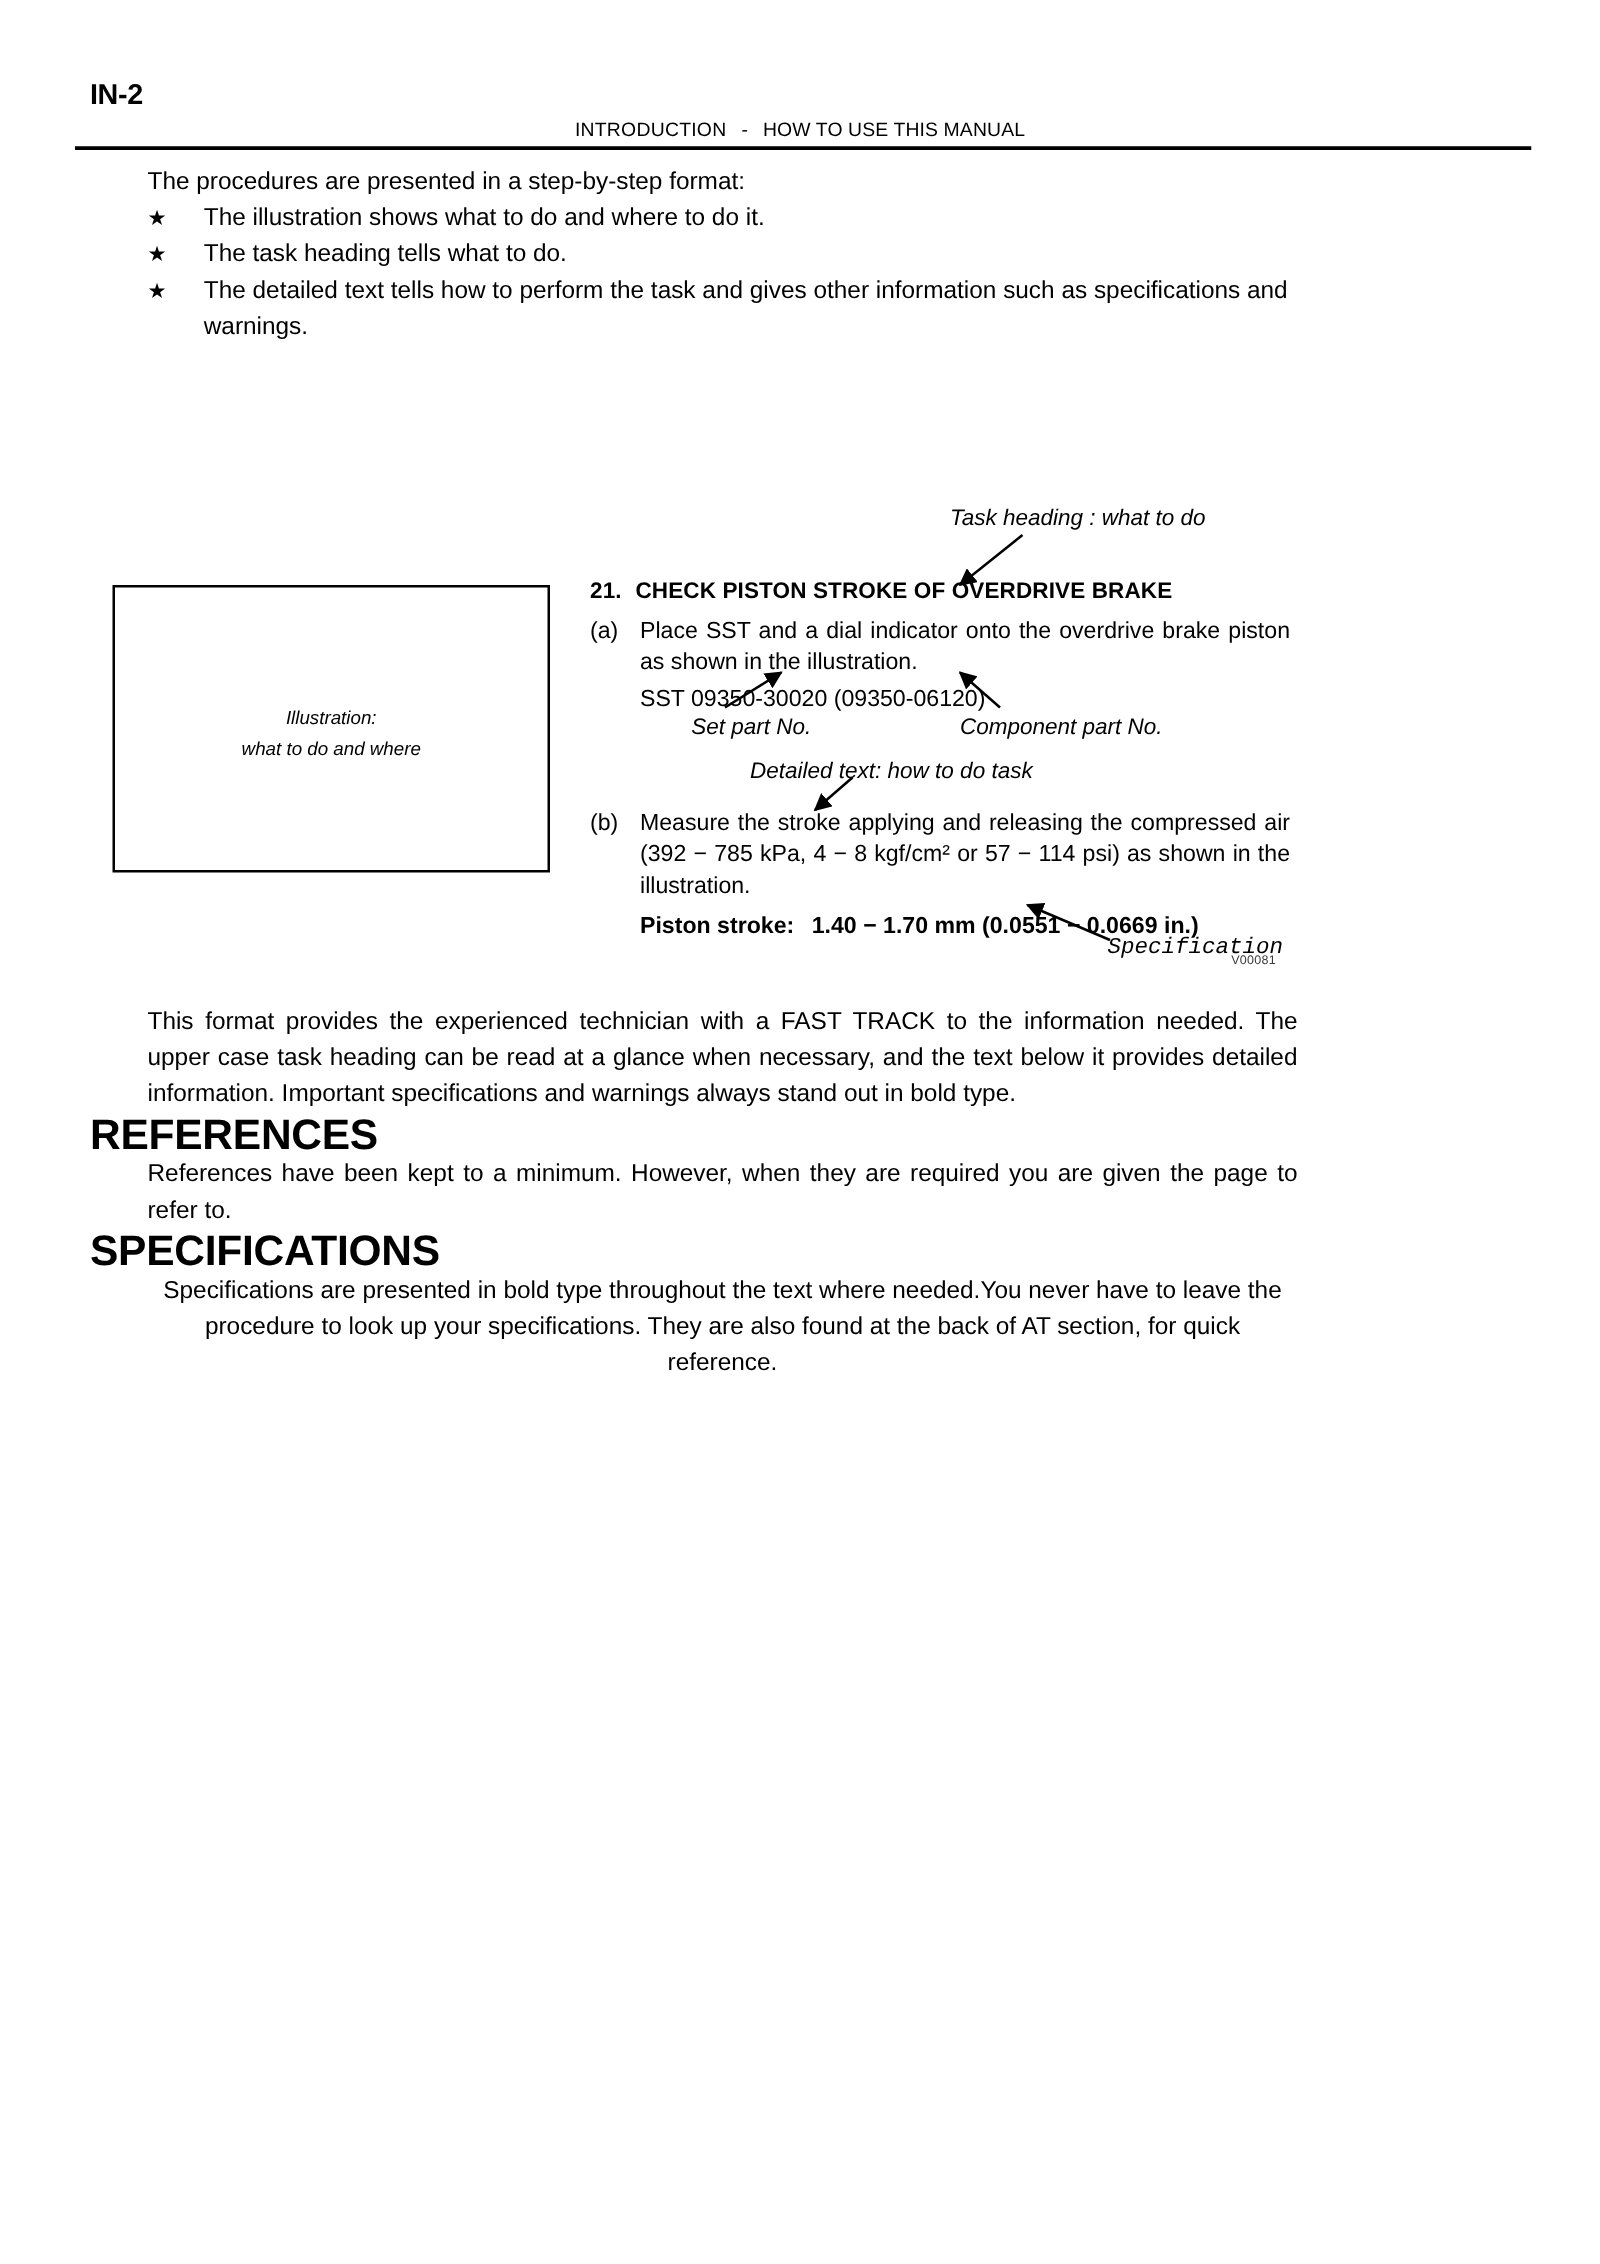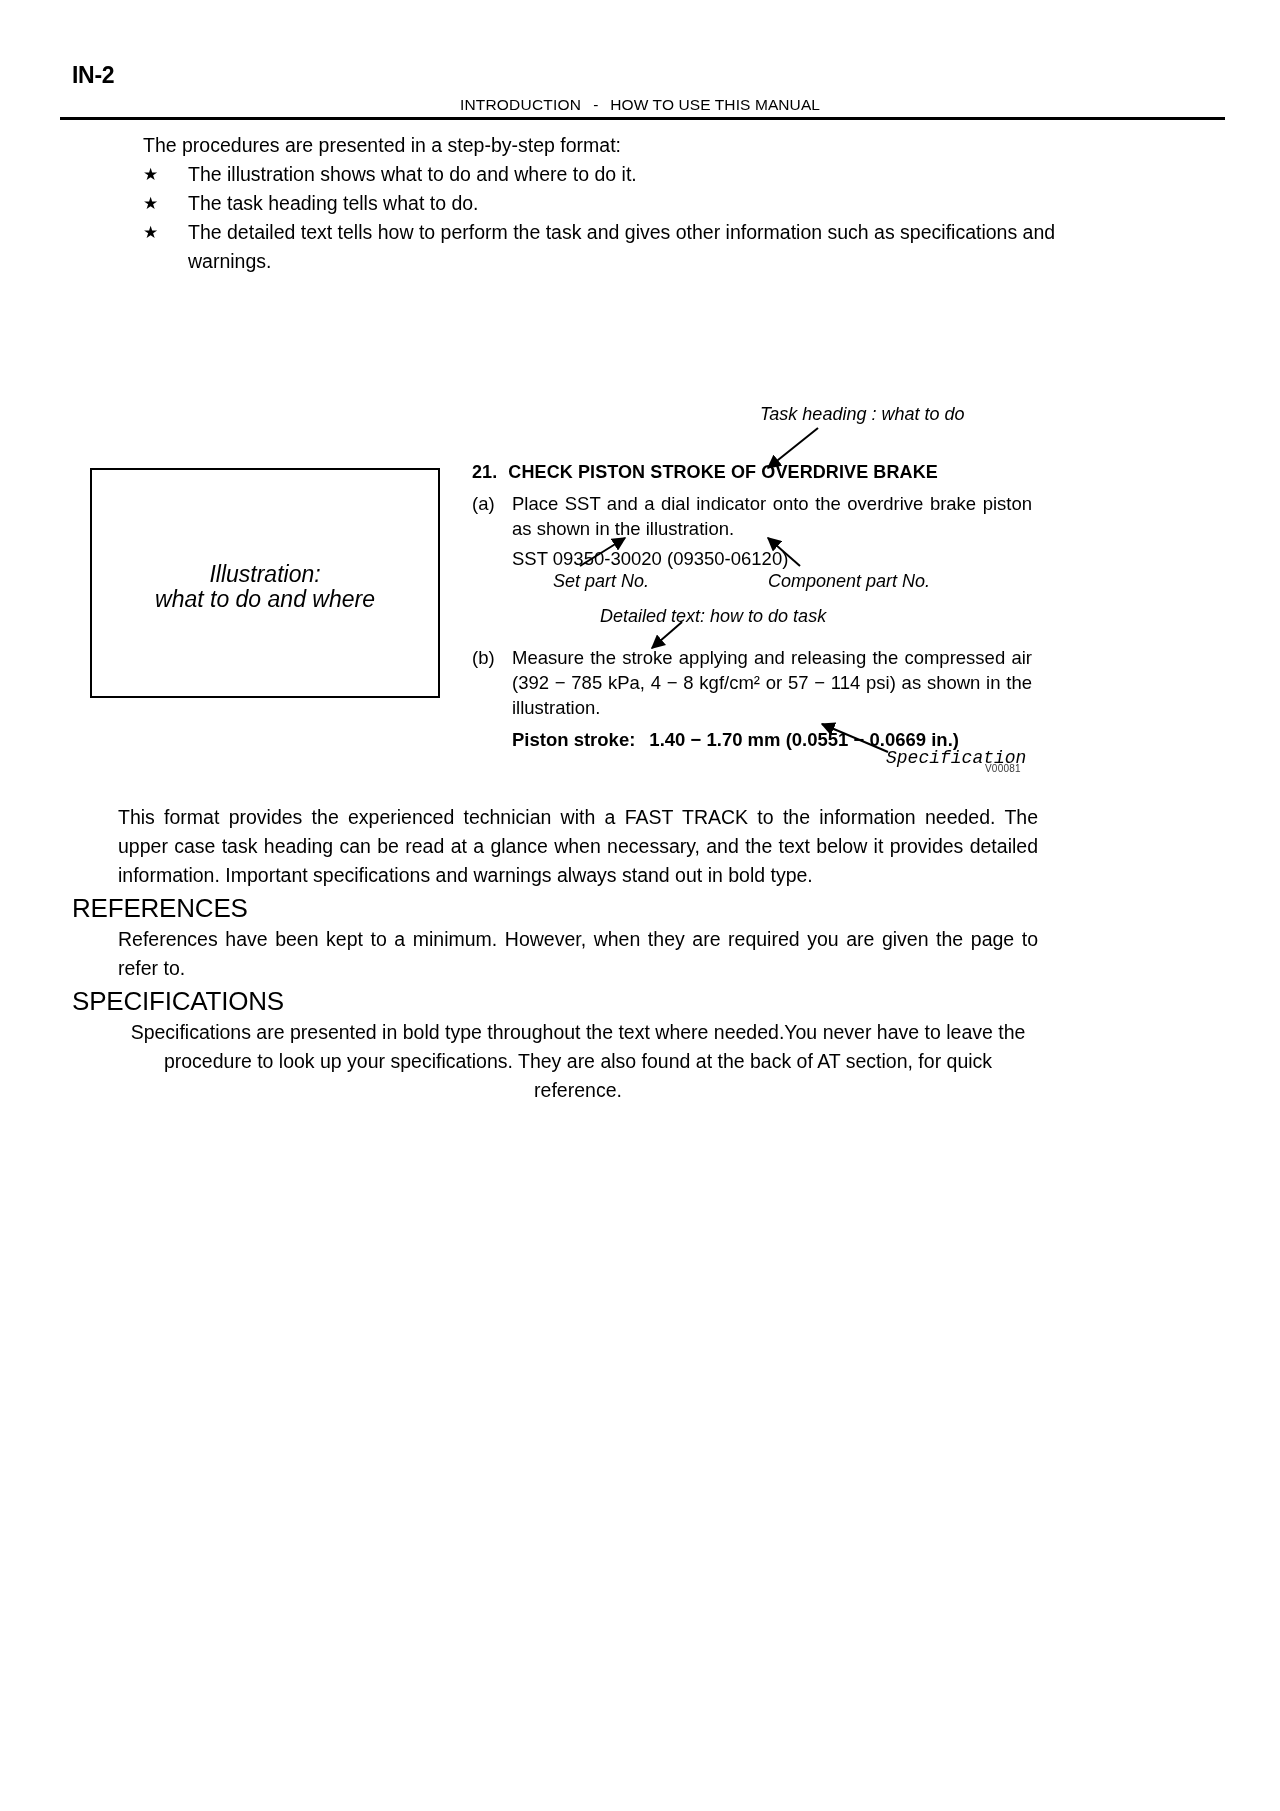--- a/index.html
+++ b/index.html
@@ -63,21 +63,20 @@
   }
 
   
   .intro {
     position: absolute;
     left: 118px;
     top: 131px;
     width: 920px;
     font-size: 19.5px;
     line-height: 29px;
-    margin-left: 25px;
   }
   .intro-lead { margin: 0 0 0 0; }
   .bullet-row {
     display: flex;
     align-items: flex-start;
   }
   .bullet-star {
     width: 45px;
     flex: 0 0 45px;
     font-size: 17px;
@@ -108,21 +107,21 @@
     border: 2px solid #000;
     box-sizing: border-box;
   }
   .illus-caption {
     position: absolute;
     left: 0;
     right: 0;
     top: 92px;
     text-align: center;
     font-style: italic;
-    font-size: 23px;
+    font-size: 15px;
     line-height: 25px;
   }
 
   .proc {
     position: absolute;
     left: 472px;
     top: 72px;
     width: 560px;
   }
   .proc-heading {
@@ -207,22 +206,22 @@
     line-height: 29px;
   }
   .para {
     text-align: justify;
     text-justify: inter-word;
     margin: 0;
   }
   .para.last-left { text-align: center; }
 
   .section-head {
-    font-size: 26px;
-    font-weight: normal;
+    font-size: 34px;
+    font-weight: bold;
     letter-spacing: -0.2px;
     margin: 4px 0 2px -46px;
   }
 </style>
 </head>
 <body>
 
 <div class="page">
 
   <div class="page-number">IN-2</div>

